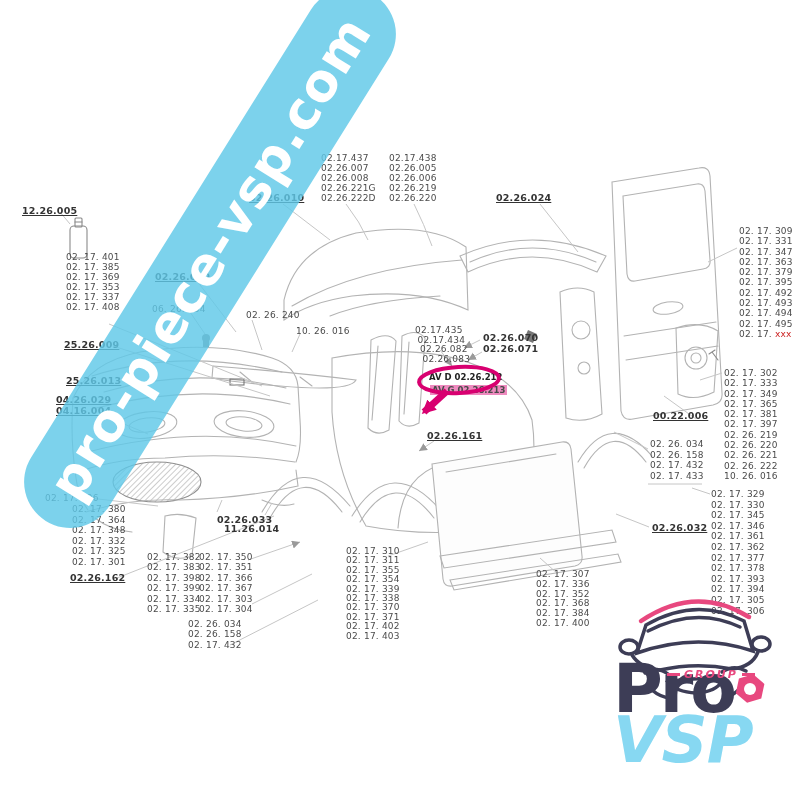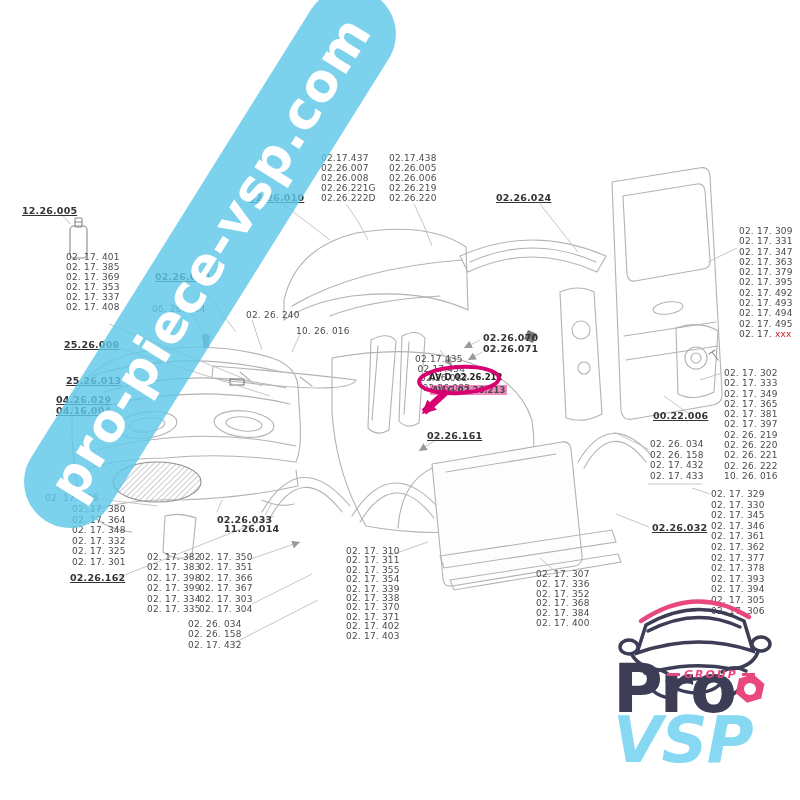--- a/index.html
+++ b/index.html
@@ -237,21 +237,21 @@
         <div>02. 17. 363</div>
         <div>02. 17. 379</div>
         <div>02. 17. 395</div>
         <div>02. 17. 492</div>
         <div>02. 17. 493</div>
         <div>02. 17. 494</div>
         <div>02. 17. 495</div>
         <div>02. 17. <span style="color: rgb(204, 34, 34);">xxx</span></div>
       </div>
       <div class="lg" style="left: 415px; top: 326px; line-height: 9.5px;">
-        <div style="margin-left: 0px; margin-top: 29px;">02.17.435</div>
+        <div style="margin-left: 0px;">02.17.435</div>
         <div style="margin-left: 2.5px;">02.17.434</div>
         <div style="margin-left: 5px;">02.26.082</div>
         <div style="margin-left: 7.5px;">02.26.083</div>
       </div>
       <div class="lg b" style="left: 483px; top: 332px; line-height: 11px;">
         <div>02.26.070</div>
         <div>02.26.071</div>
       </div>
       <div class="lg b u" style="left: 427px; top: 431px;">
         <div>02.26.161</div>

